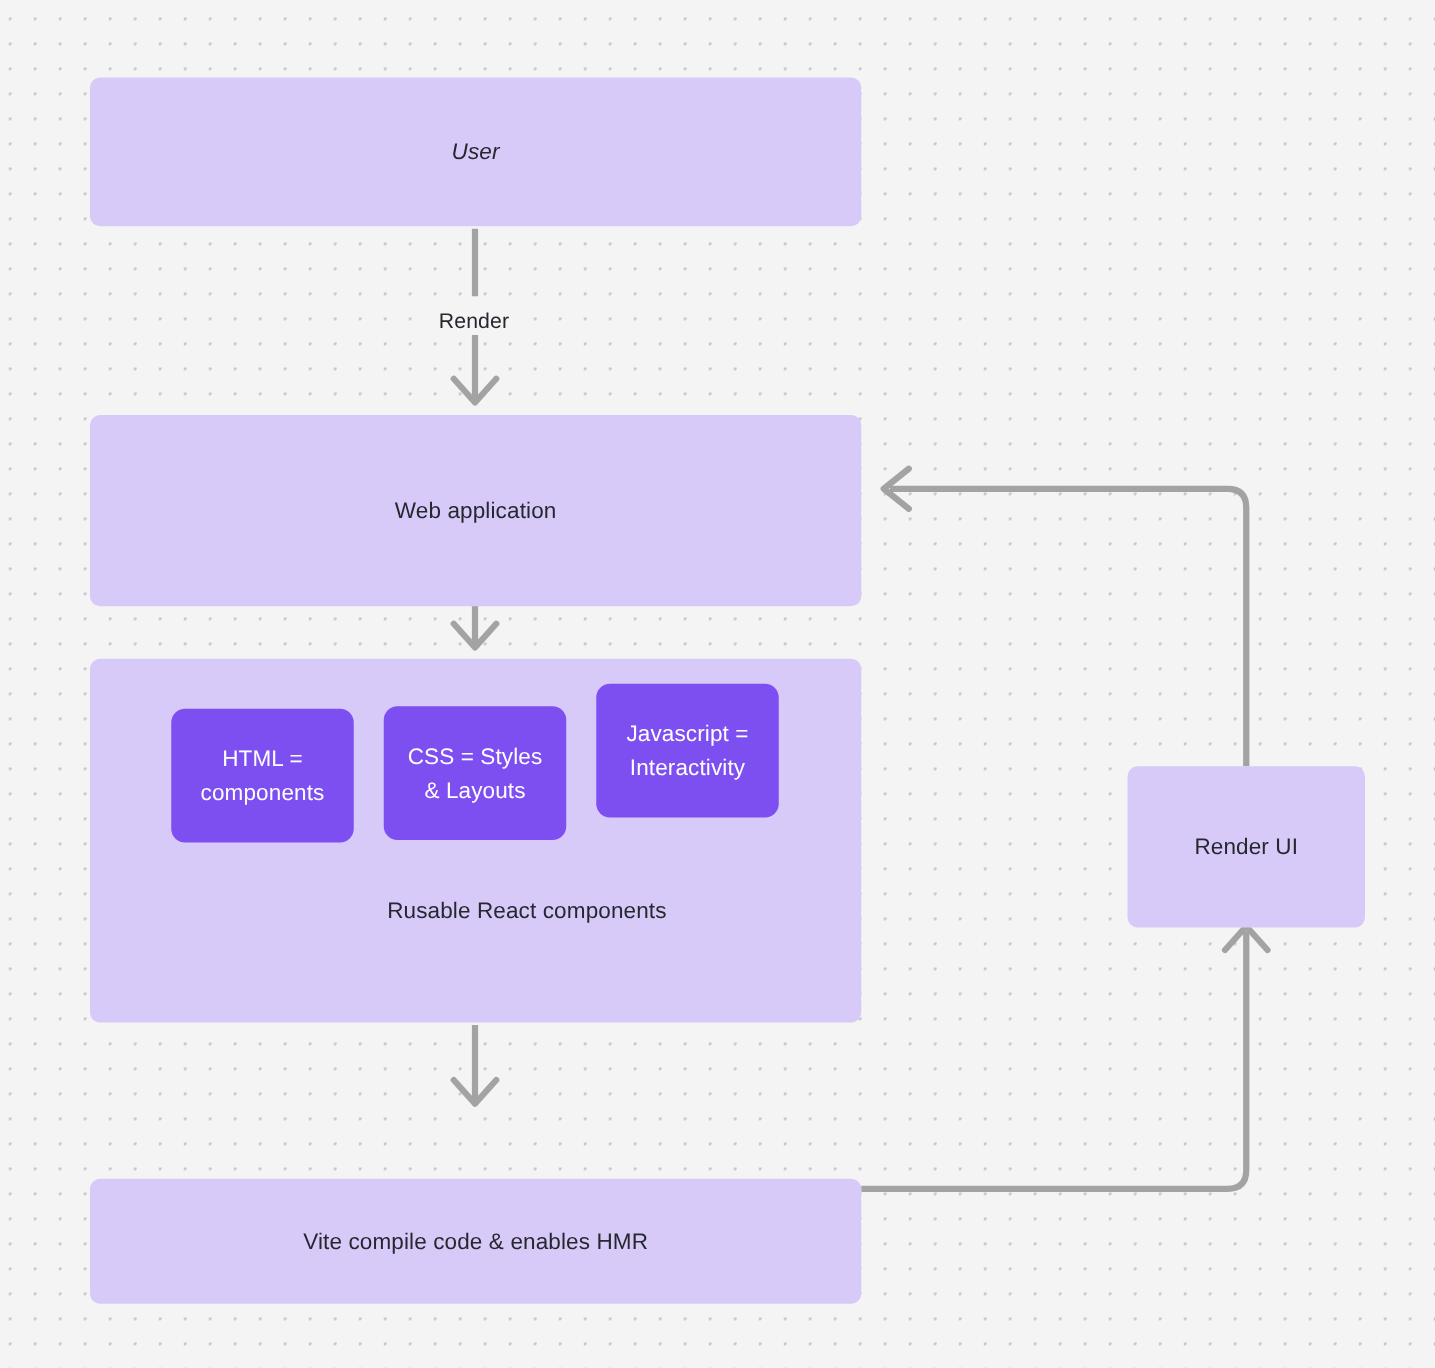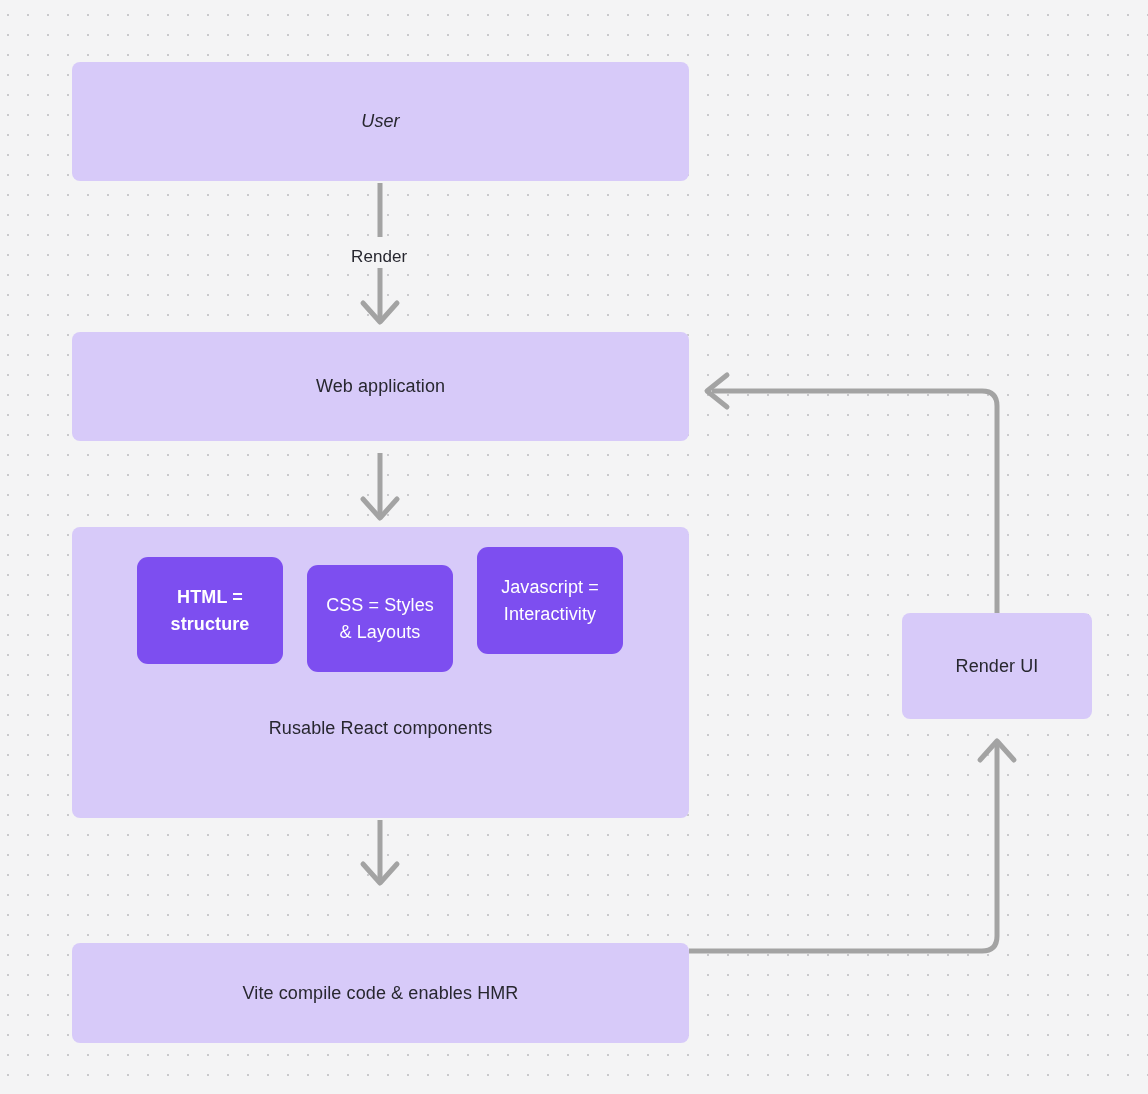--- a/index.html
+++ b/index.html
@@ -38,39 +38,40 @@
   .node-light {
     background: #d7caf9;
   }
   .node-solid {
     background: #7d4ef0;
     color: #ffffff;
     border-radius: 11px;
     font-size: 18px;
   }
   #node-user      { left: 72px;  top: 62px;  width: 617px; height: 119px; font-style: italic; }
-  #node-webapp    { left: 72px;  top: 332px; width: 617px; height: 109px; }
+  #node-webapp    { left: 72px;  top: 332px; width: 617px; height: 153px; }
   #node-group     { left: 72px;  top: 527px; width: 617px; height: 291px;
                     display: block; }
   #node-vite      { left: 72px;  top: 943px; width: 617px; height: 100px; }
-  #node-render    { left: 902px; top: 613px; width: 190px; height: 106px; }
+  #node-render    { left: 902px; top: 613px; width: 190px; height: 129px; }
 
-  #inner-html   { position: absolute; left: 65px;  top: 30px; width: 146px; height: 107px; font-weight: bold; }
+  #inner-html   { position: absolute; left: 65px;  top: 40px; width: 146px; height: 107px; }
   #inner-css    { position: absolute; left: 235px; top: 38px; width: 146px; height: 107px; }
   #inner-js     { position: absolute; left: 405px; top: 20px; width: 146px; height: 107px; }
 
   #group-caption {
     position: absolute;
     left: 0;
     top: 188px;
     width: 100%;
     text-align: center;
     font-size: 18px;
     color: #27272f;
     letter-spacing: 0.1px;
+    padding-left: 41px;
   }
 
   .edge-svg {
     position: absolute;
     left: 0;
     top: 0;
     width: 1148px;
     height: 1094px;
     pointer-events: none;
   }
@@ -140,21 +141,21 @@
   <div class="edge-label" id="label-prompt">Render</div>
 
   <div class="node node-light" id="node-webapp">
     <span>Web application</span>
   </div>
 
   <div class="node node-light" id="node-group">
     <div class="node node-solid" id="inner-html">
       <div>
         <div>HTML =</div>
-        <div>structure</div>
+        <div>components</div>
       </div>
     </div>
     <div class="node node-solid" id="inner-css">
       <div>
         <div>CSS = Styles</div>
         <div>&amp; Layouts</div>
       </div>
     </div>
     <div class="node node-solid" id="inner-js">
       <div>

